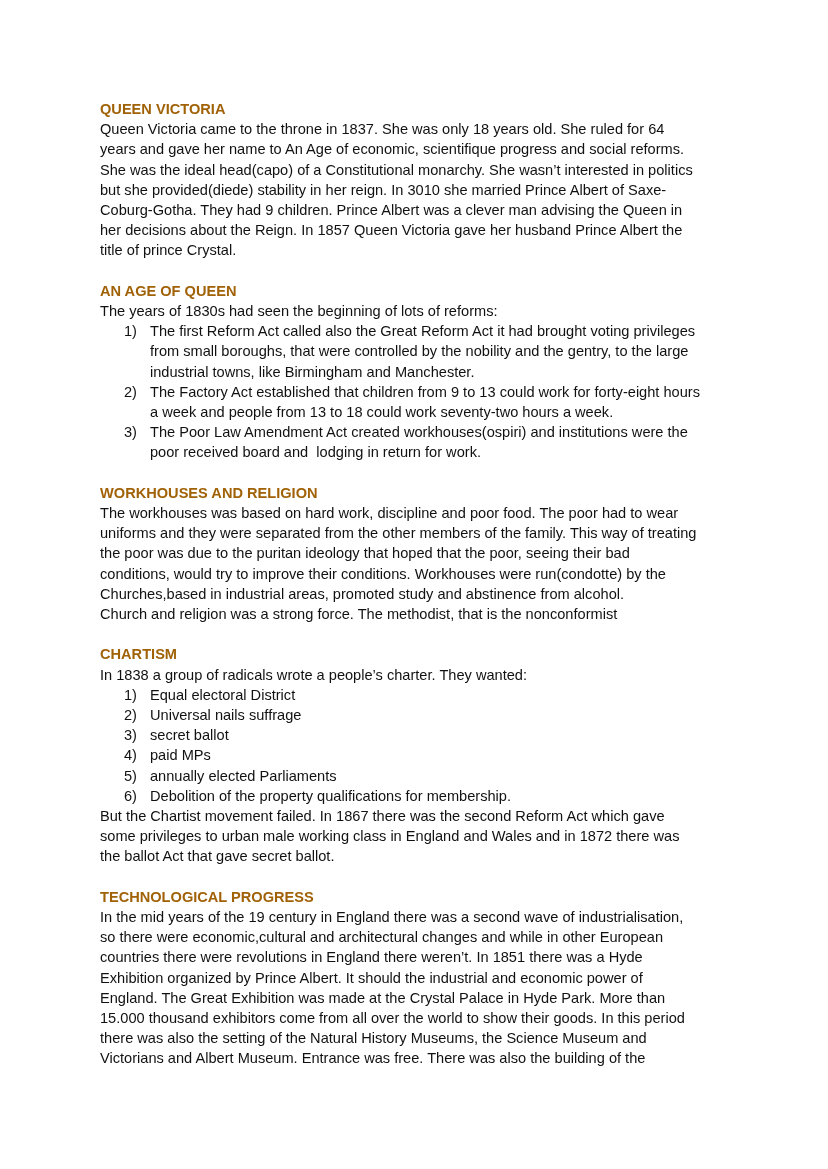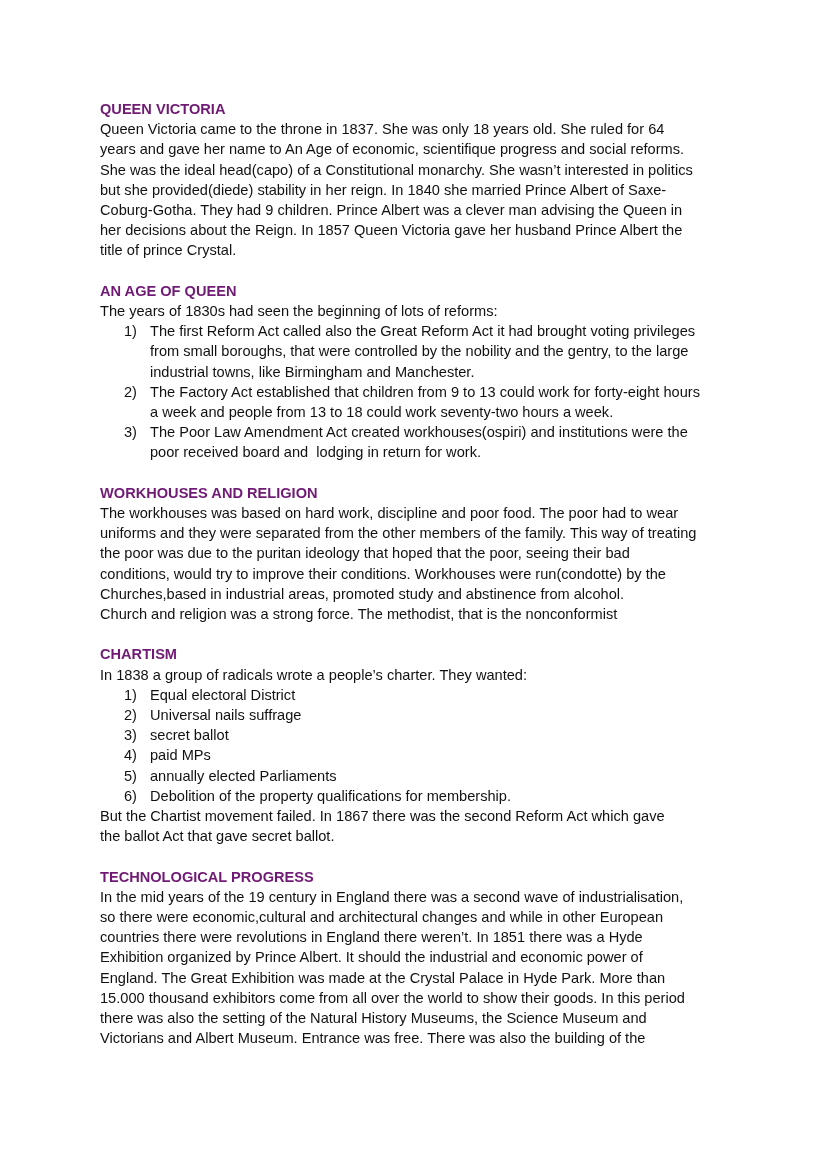--- a/index.html
+++ b/index.html
@@ -4,39 +4,39 @@
 <style>
   html, body { margin: 0; padding: 0; background: #ffffff; }
   body { width: 828px; height: 1169px; position: relative; overflow: hidden; }
   .page {
     position: absolute; left: 100px; top: 99px; width: 640px;
     font-family: "Liberation Sans", sans-serif;
     font-size: 14.6px; line-height: 20.2px; color: #111111;
   }
   .section { margin-bottom: 20.2px; }
   h2 {
-    margin: 0; font-size: 14.6px; line-height: 20.2px; font-weight: bold; color: #701a75;
+    margin: 0; font-size: 14.6px; line-height: 20.2px; font-weight: bold; color: #a16207;
   }
   .line { display: block; white-space: nowrap; }
   .list { margin: 0; padding: 0; list-style: none; }
   .list li { position: relative; padding-left: 50px; }
   .list li .num { position: absolute; left: 24px; top: 0; }
   .u { }
 </style>
 </head>
 <body>
 
 <div class="page">
 
   <div class="section">
     <h2>QUEEN VICTORIA</h2>
     <span class="line">Queen Victoria came to the throne in 1837. She was only 18 years old. She ruled for 64</span>
     <span class="line">years and gave her name to An Age of economic, scientifique progress and social reforms.</span>
     <span class="line">She was the ideal head(capo) of a Constitutional monarchy. She wasn’t interested in politics</span>
-    <span class="line">but she provided(diede) stability in her reign. In 1840 she married Prince Albert of Saxe-</span>
+    <span class="line">but she provided(diede) stability in her reign. In 3010 she married Prince Albert of Saxe-</span>
     <span class="line">Coburg-Gotha. They had 9 children. Prince Albert was a clever man advising the Queen in</span>
     <span class="line">her decisions about the Reign. In 1857 Queen Victoria gave her husband Prince Albert the</span>
     <span class="line">title of prince Crystal.</span>
   </div>
 
   <div class="section">
     <h2>AN AGE OF QUEEN</h2>
     <span class="line">The years of 1830s had seen the beginning of lots of reforms:</span>
     <ol class="list">
       <li>
@@ -91,20 +91,21 @@
       <li>
           <span class="num">5)</span>
           <span class="line">annually elected Parliaments</span>
         </li>
       <li>
           <span class="num">6)</span>
           <span class="line">Debolition of the property qualifications for membership.</span>
         </li>
     </ol>
     <span class="line">But the Chartist movement failed. In 1867 there was the second Reform Act which gave</span>
+    <span class="line">some privileges to urban male working class in England and Wales and in 1872 there was</span>
     <span class="line">the ballot Act that gave secret ballot.</span>
   </div>
 
   <div class="section">
     <h2>TECHNOLOGICAL PROGRESS</h2>
     <span class="line">In the mid years of the 19 century in England there was a second wave of industrialisation,</span>
     <span class="line">so there were economic,cultural and architectural changes and while in other European</span>
     <span class="line"><span>countries there were revolutions in England there weren’t. In 1851 there was a </span><span class="u">Hyde</span></span>
     <span class="line"><span class="u" style="white-space:pre">Exhibition </span><span>organized by Prince Albert. It should the industrial and economic power of</span></span>
     <span class="line"><span style="white-space:pre">England. </span><span class="u">The Great Exhibition</span><span style="white-space:pre"> was made at the Crystal Palace in Hyde Park. More than</span></span>

